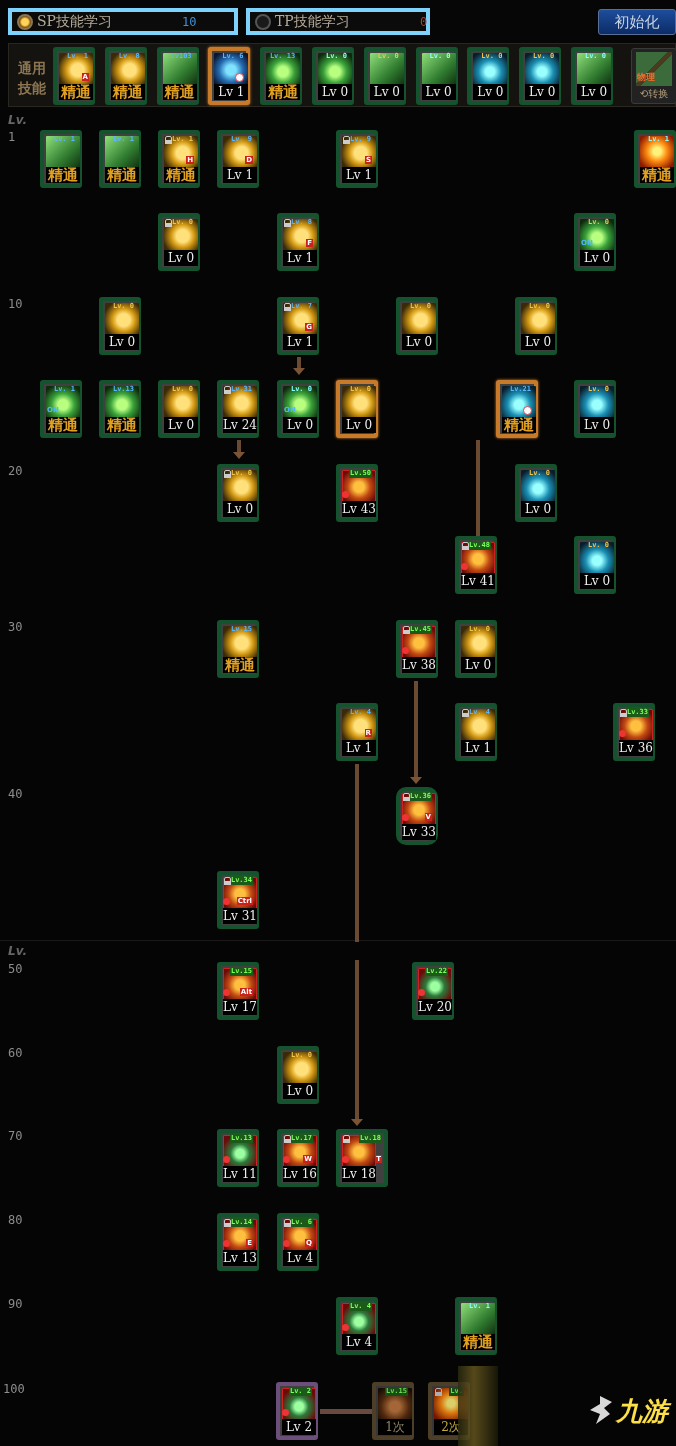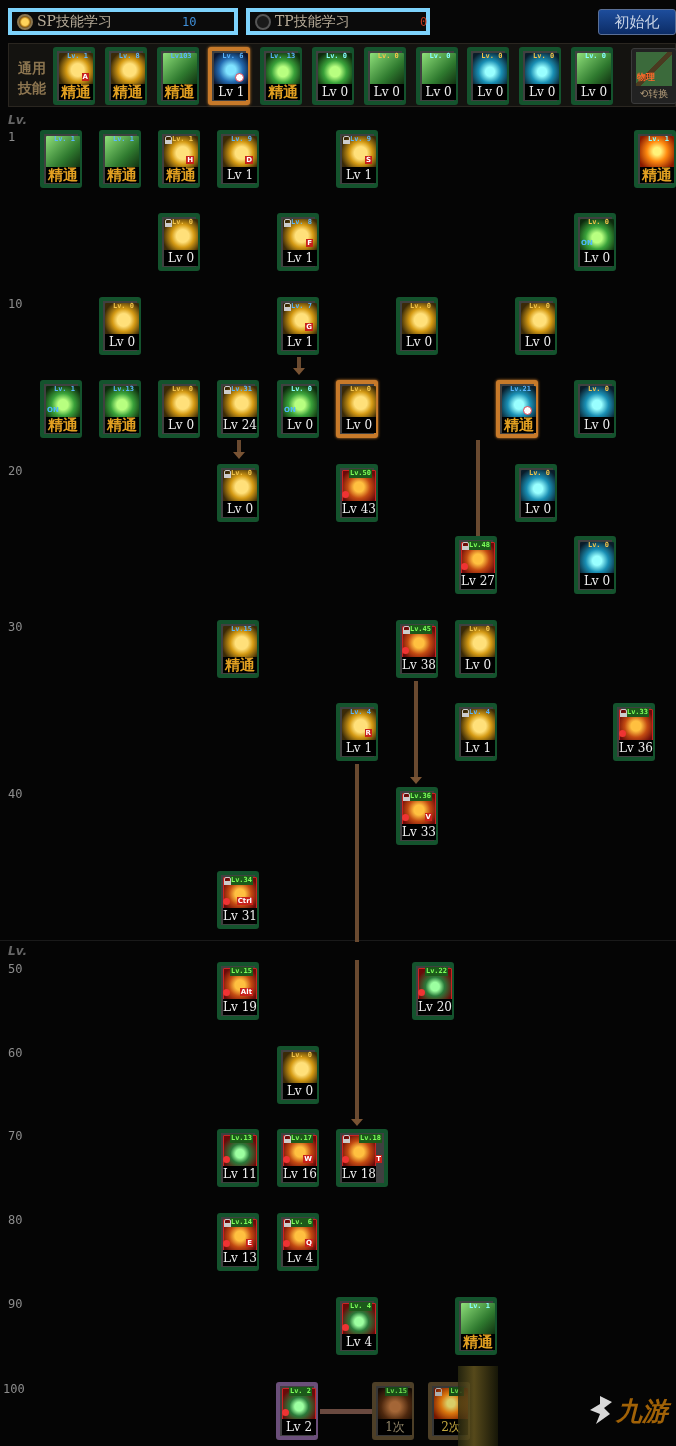--- a/index.html
+++ b/index.html
@@ -58,21 +58,21 @@
   
   .tree-bg { position: absolute; left: 0; top: 110px; width: 676px; height: 1336px; background: #050505; }
   .lv-head { position: absolute; left: 8px; font-size: 12px; font-style: italic; font-weight: bold; color: #666; }
   .lv-num { position: absolute; left: 8px; font-size: 12px; color: #8d8d8d; font-family: "DejaVu Sans Mono", monospace; }
   .divider { position: absolute; left: 0; width: 676px; height: 1px; background: #1a1a1a; }
 
   .line-v { position: absolute; width: 4px; background: #6a4a30; }
   .line-h { position: absolute; height: 6px; background: #6a4a40; }
   .arrow { position: absolute; width: 0; height: 0; border-left: 6px solid transparent; border-right: 6px solid transparent; border-top: 7px solid #7a5434; }
 
-  .watermark { position: absolute; left: 586px; top: 1394px; font-size: 26px; font-weight: bold; color: #a16207; font-style: italic; font-family: "DejaVu Sans", sans-serif; }
+  .watermark { position: absolute; left: 586px; top: 1394px; font-size: 26px; font-weight: bold; color: #fde047; font-style: italic; font-family: "DejaVu Sans", sans-serif; }
   .wm-logo { position: absolute; left: 586px; top: 1394px; width: 28px; height: 32px; }
   .glow { position: absolute; left: 458px; top: 1366px; width: 40px; height: 80px; background: linear-gradient(90deg, #2a2a10, #6a5a20 40%, #1a1a08); opacity: .8; }
 </style>
 </head>
 <body>
 
 <div class="hdr-box" style="left:8px; width:230px;">
   <span class="radio on"></span>
   <span class="hdr-label">SP技能学习</span>
   <span class="hdr-val" style="left:170px; color:#3f8fd8;">10</span>
@@ -318,21 +318,21 @@
     <div class="slot" style="left: 515px; top: 464px;">
       <div class="icon c-cyan"></div>
       <span class="lvtag lv-y">Lv. 0</span>
       <div class="label">Lv 0</div>
     </div>
     <div class="slot" style="left: 455px; top: 536px;">
       <div class="icon c-red"></div>
       <span class="lvtag lv-g">Lv.48</span>
       <span class="lock"></span>
       <span class="warn"></span>
-      <div class="label">Lv 27</div>
+      <div class="label">Lv 41</div>
     </div>
     <div class="slot" style="left: 574px; top: 536px;">
       <div class="icon c-cyan"></div>
       <span class="lvtag lv-y">Lv. 0</span>
       <div class="label">Lv 0</div>
     </div>
     <div class="slot" style="left: 217px; top: 620px;">
       <div class="icon c-gold"></div>
       <span class="lvtag lv-b">Lv.15</span>
       <div class="label mastery">精通</div>
@@ -361,42 +361,42 @@
       <span class="lock"></span>
       <div class="label">Lv 1</div>
     </div>
     <div class="slot" style="left: 574px; top: 703px; margin-left: 39px;">
       <div class="icon c-red"></div>
       <span class="lvtag lv-g">Lv.33</span>
       <span class="lock"></span>
       <span class="warn"></span>
       <div class="label">Lv 36</div>
     </div>
-    <div class="slot" style="left: 396px; top: 787px;">
+    <div class="slot" style="left: 396px; top: 787px; border-radius: 10px;">
       <div class="icon c-red"></div>
       <span class="lvtag lv-g">Lv.36</span>
       <span class="lock"></span>
       <span class="warn"></span>
       <span class="key">V</span>
       <div class="label">Lv 33</div>
     </div>
     <div class="slot" style="left: 217px; top: 871px;">
       <div class="icon c-red"></div>
       <span class="lvtag lv-g">Lv.34</span>
       <span class="lock"></span>
       <span class="warn"></span>
       <span class="key">Ctrl</span>
       <div class="label">Lv 31</div>
     </div>
     <div class="slot" style="left: 217px; top: 962px;">
       <div class="icon c-red"></div>
       <span class="lvtag lv-g">Lv.15</span>
       <span class="warn"></span>
       <span class="key">Alt</span>
-      <div class="label">Lv 19</div>
+      <div class="label">Lv 17</div>
     </div>
     <div class="slot" style="left: 412px; top: 962px;">
       <div class="icon c-redg"></div>
       <span class="lvtag lv-g">Lv.22</span>
       <span class="warn"></span>
       <div class="label">Lv 20</div>
     </div>
     <div class="slot" style="left: 277px; top: 1046px;">
       <div class="icon c-gold"></div>
       <span class="lvtag lv-y">Lv. 0</span>

